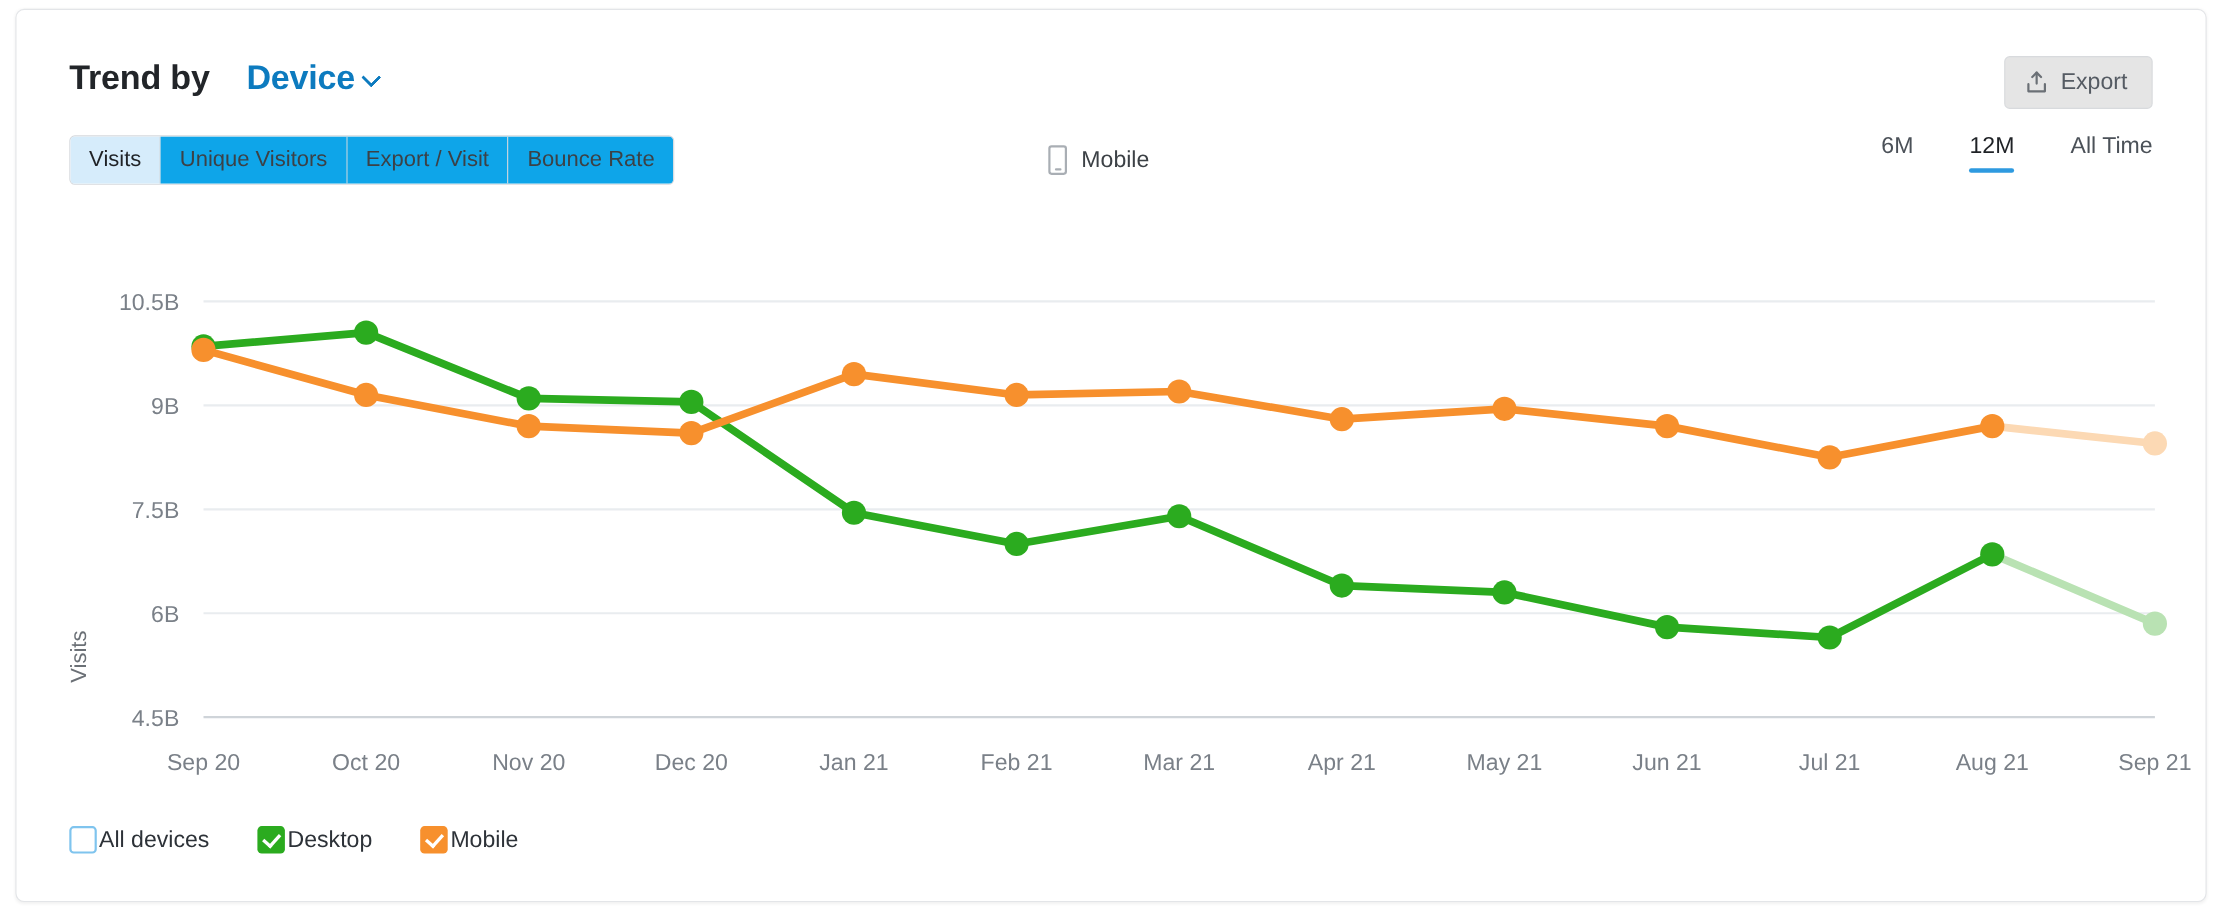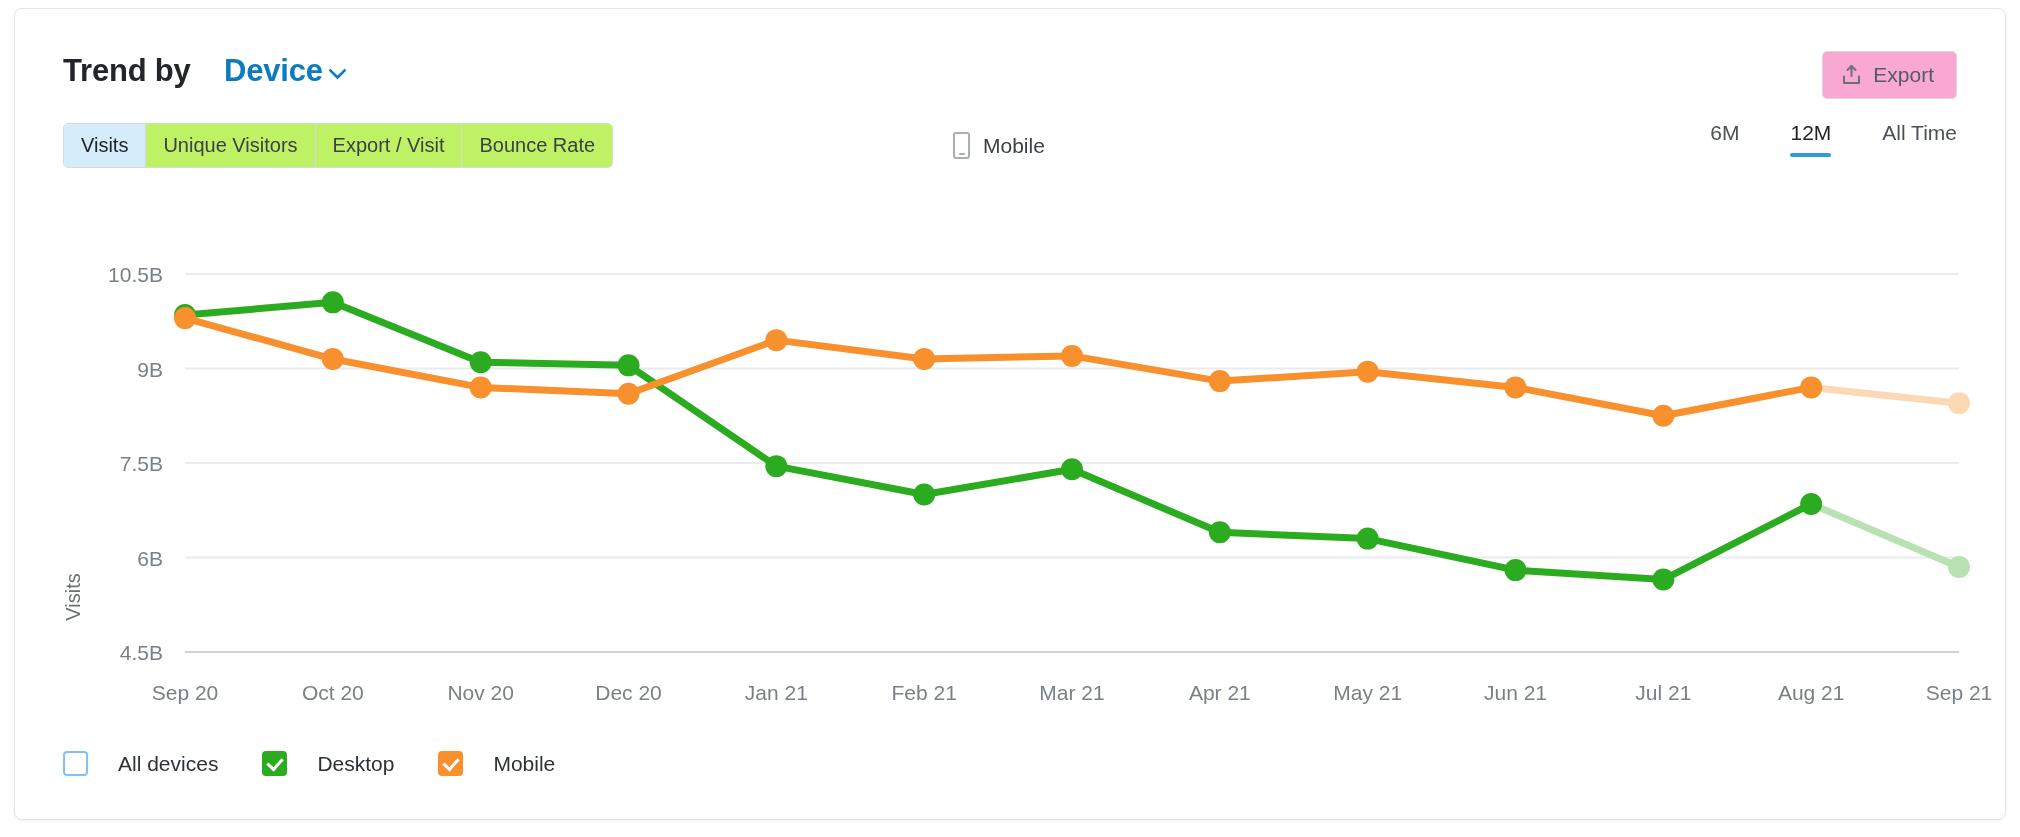--- a/index.html
+++ b/index.html
@@ -68,21 +68,21 @@
 
   .export-btn {
     position: absolute;
     right: 48px;
     top: 42px;
     height: 48px;
     padding: 0 22px 0 18px;
     display: flex;
     align-items: center;
     gap: 11px;
-    background: #f9a8d4;
+    background: #e5e5e5;
     border: 1px solid #d8dadd;
     border-radius: 5px;
     font-size: 21px;
     color: #555b63;
     cursor: pointer;
     white-space: nowrap;
   }
 
   
   .toolbar {
@@ -101,21 +101,21 @@
     border-radius: 5px;
     overflow: hidden;
     height: 45px;
   }
   .seg {
     display: flex;
     align-items: center;
     padding: 0 17px;
     font-size: 20px;
     color: #3c4146;
-    background: #bef264;
+    background: #0ea5e9;
     border-right: 1px solid #d6d9dd;
     cursor: pointer;
     white-space: nowrap;
   }
   .seg:last-child { border-right: none; justify-content: center; }
   .seg.active {
     background: #d6ecfb;
     color: #1f2226;
   }
 
@@ -201,21 +201,21 @@
     position: absolute;
     left: 48px;
     top: 742px;
     display: flex;
     align-items: center;
     gap: 44px;
   }
   .legend-item {
     display: flex;
     align-items: center;
-    gap: 30px;
+    gap: 2px;
     font-size: 21px;
     color: #2d3238;
     cursor: pointer;
     white-space: nowrap;
   }
   .cbox {
     width: 25px;
     height: 25px;
     border-radius: 4px;
     position: relative;

